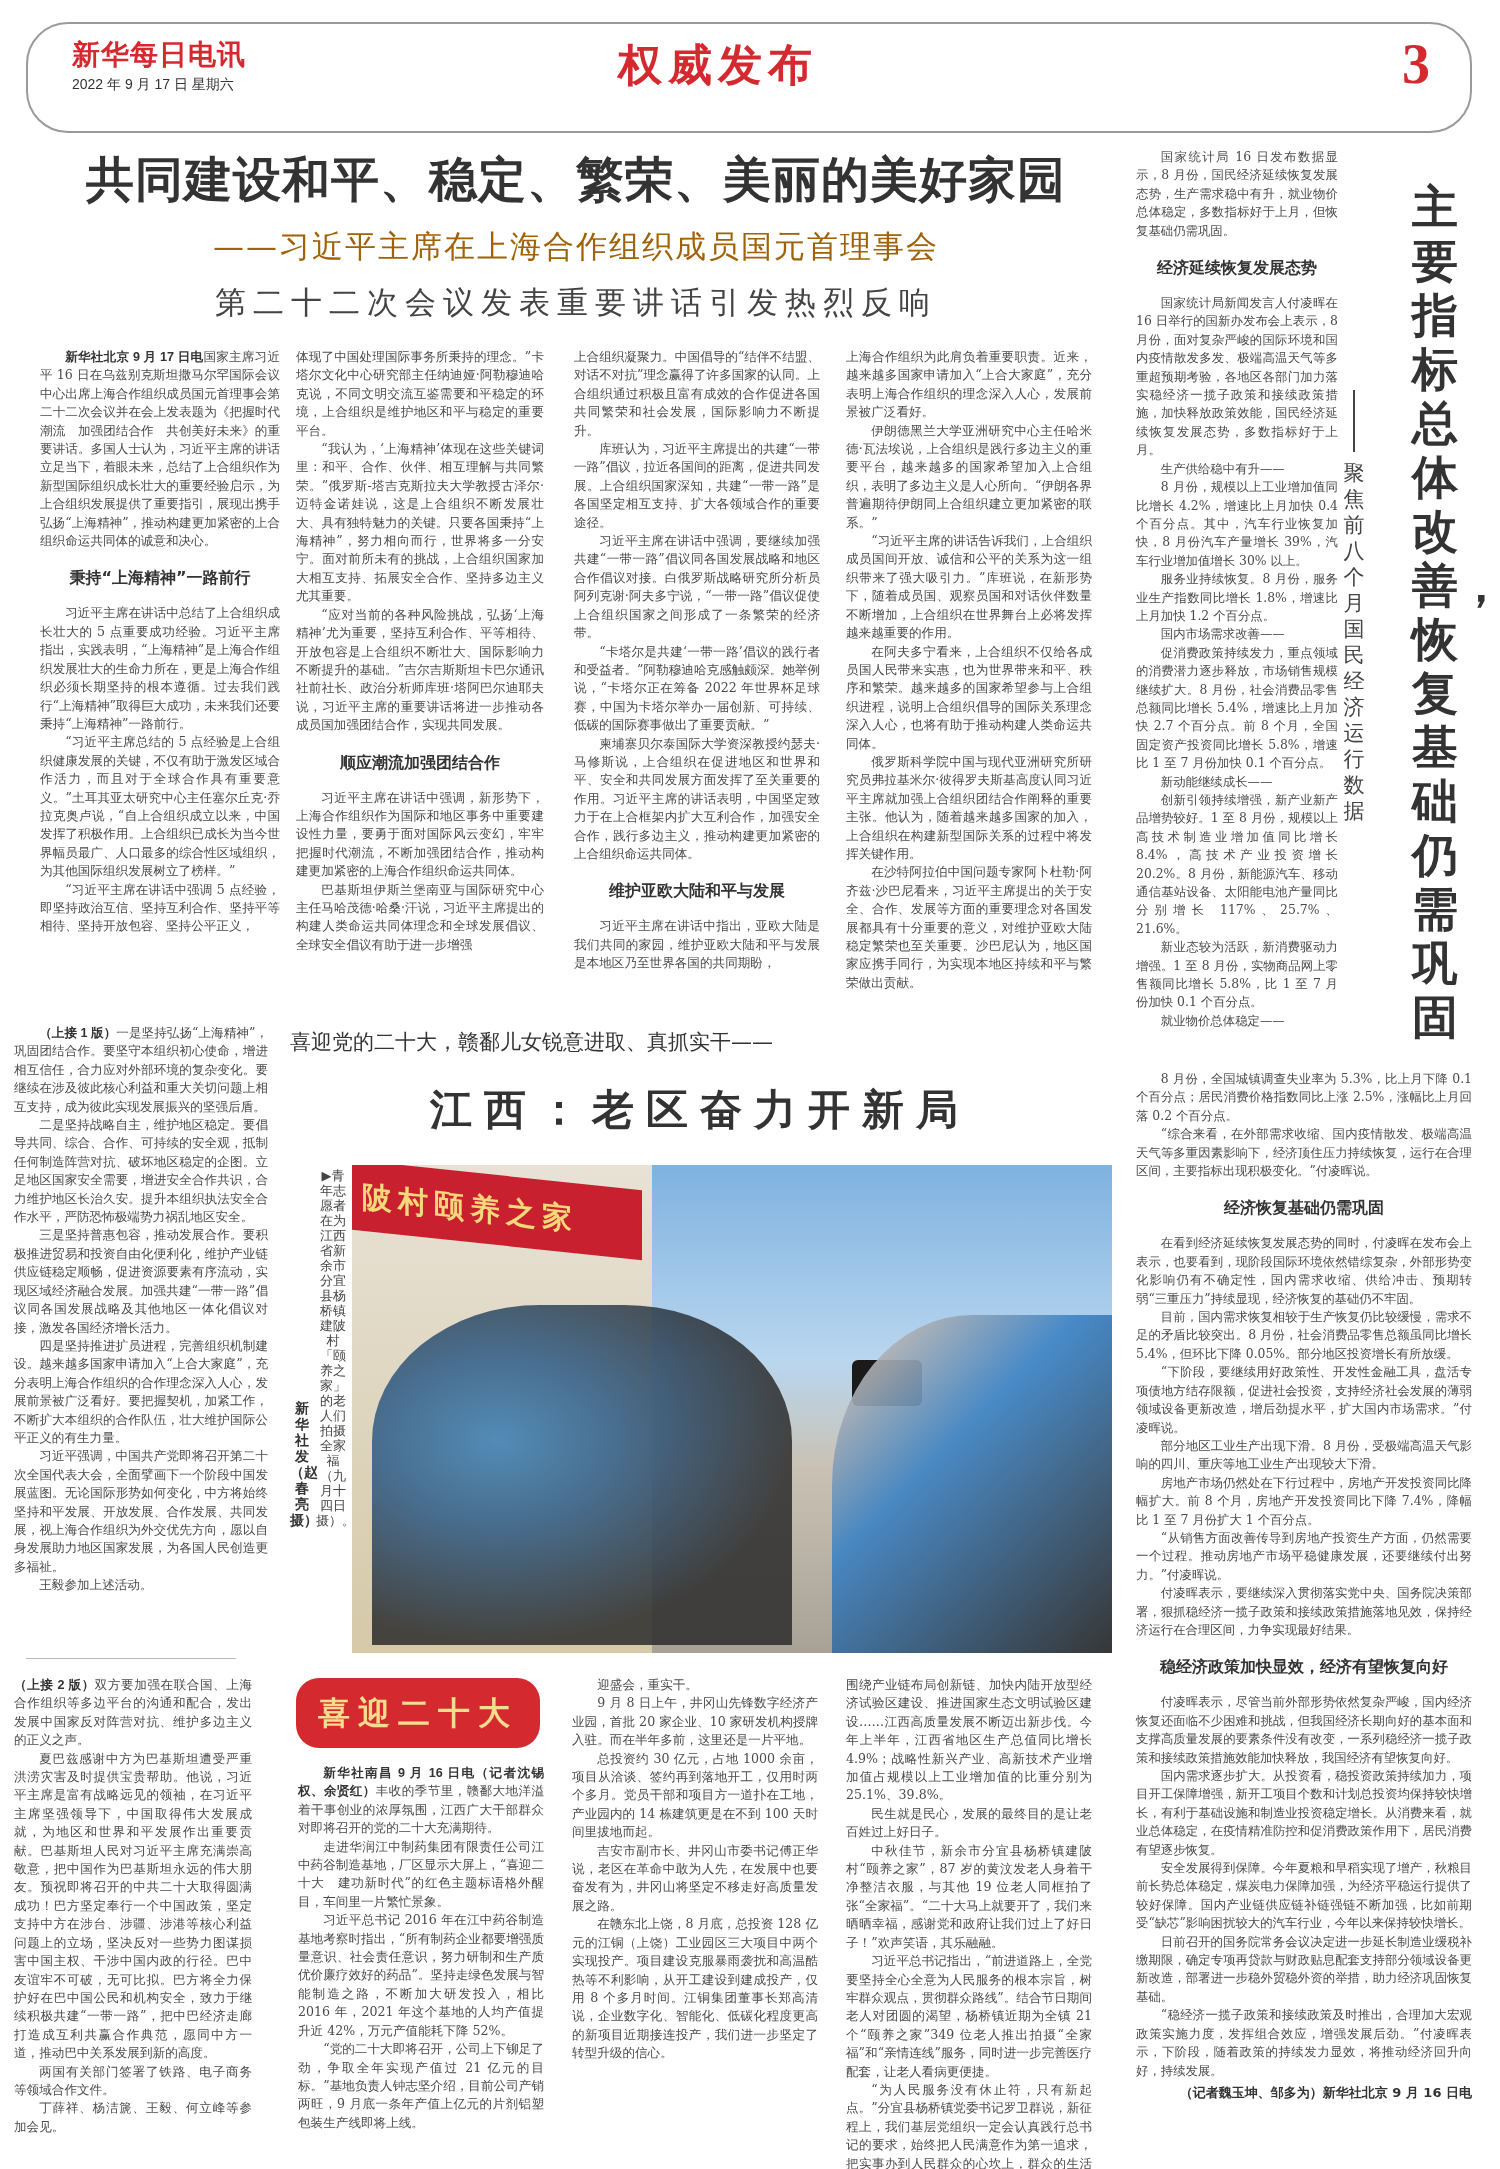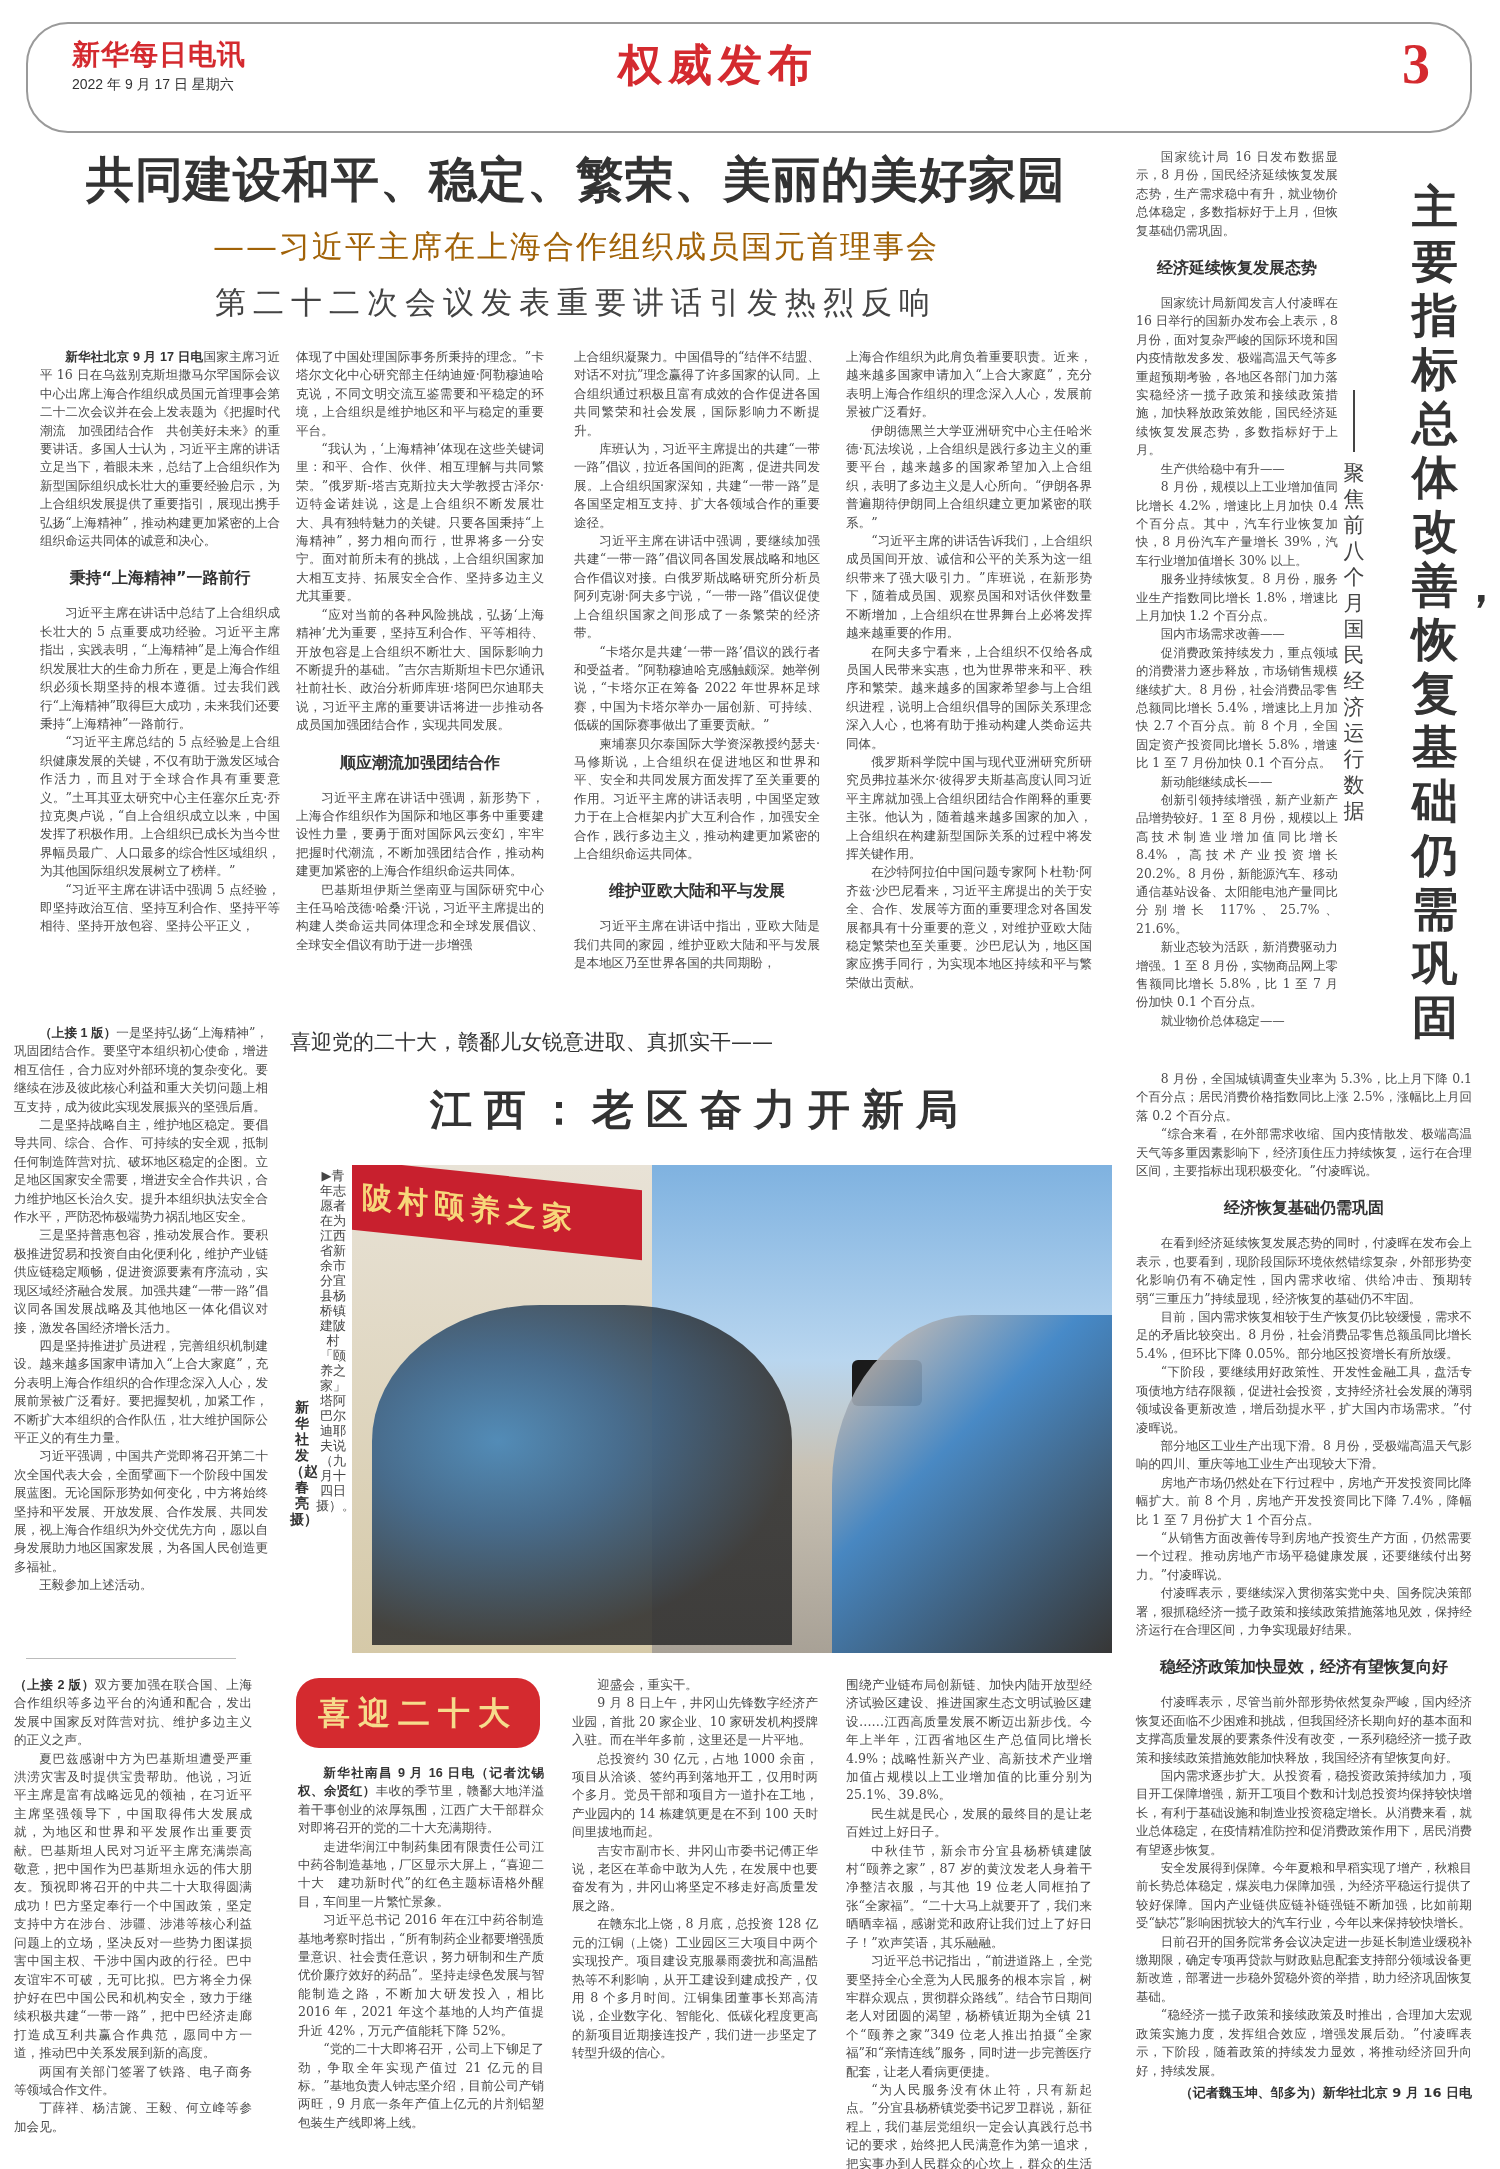--- a/index.html
+++ b/index.html
@@ -40,21 +40,21 @@
   .photo .bldg { position: absolute; left: 0; top: 0; width: 300px; height: 488px; background: linear-gradient(180deg, #e8e2d6, #d5c9a8); }
   .photo .banner { position: absolute; left: 0; top: 10px; width: 290px; height: 70px; background: #c8202e; transform: skewY(6deg);
     color: #f7d77a; font-family: "DejaVu Serif", serif; font-weight: bold; font-size: 30px; padding: 16px 10px; letter-spacing: 6px; }
   .photo .people { position: absolute; left: 20px; top: 140px; width: 420px; height: 340px; border-radius: 40% 40% 0 0;
     background: radial-gradient(ellipse at 30% 40%, #3a7fb6 0%, #2e5a84 30%, #2b2b2b 70%); opacity: .85; }
   .photo .photographer { position: absolute; right: 0; top: 150px; width: 280px; height: 340px; border-radius: 50% 0 0 0;
     background: linear-gradient(135deg, #f0c9a8 0%, #3b82c4 40%, #2a2a2a 100%); opacity: .9; }
   .photo .camera { position: absolute; left: 500px; top: 195px; width: 70px; height: 46px; background: #1a1a1a; border-radius: 6px; }
 
   .caption { left: 316px; top: 1168px; width: 34px; font-family: "DejaVu Sans", sans-serif; font-size: 13px; line-height: 15px; color: #444; text-align: center; }
-  .credit { left: 290px; top: 1400px; width: 24px; font-family: Liberation Serif, serif; font-weight: bold; font-size: 14px; line-height: 16px; color: #333; text-align: center; }
+  .credit { left: 290px; top: 1400px; width: 24px; font-family: Liberation Sans, sans-serif; font-weight: bold; font-size: 14px; line-height: 16px; color: #333; text-align: center; }
 
   .red-banner { left: 296px; top: 1678px; width: 244px; height: 70px; background: #d42a2f;
     color: #f6dc8c; font-family: "DejaVu Serif", serif; font-weight: bold; font-size: 32px; letter-spacing: 8px; text-align: center; line-height: 70px; border-radius: 23px; }
 
   .byline { font-family: "DejaVu Sans", sans-serif; font-weight: bold; color: #333; font-size: 13px; text-align: right; margin-top: 4px; }
 </style>
 </head>
 <body>
 
 <header class="masthead">
@@ -161,21 +161,21 @@
 <div class="abs col" style="left:14px; top:1676px; width:238px;">
   <p class="noindent"><span class="lead">（上接 2 版）</span><span>双方要加强在联合国、上海合作组织等多边平台的沟通和配合，发出发展中国家反对阵营对抗、维护多边主义的正义之声。</span></p>
   <p>夏巴兹感谢中方为巴基斯坦遭受严重洪涝灾害及时提供宝贵帮助。他说，习近平主席是富有战略远见的领袖，在习近平主席坚强领导下，中国取得伟大发展成就，为地区和世界和平发展作出重要贡献。巴基斯坦人民对习近平主席充满崇高敬意，把中国作为巴基斯坦永远的伟大朋友。预祝即将召开的中共二十大取得圆满成功！巴方坚定奉行一个中国政策，坚定支持中方在涉台、涉疆、涉港等核心利益问题上的立场，坚决反对一些势力图谋损害中国主权、干涉中国内政的行径。巴中友谊牢不可破，无可比拟。巴方将全力保护好在巴中国公民和机构安全，致力于继续积极共建“一带一路”，把中巴经济走廊打造成互利共赢合作典范，愿同中方一道，推动巴中关系发展到新的高度。</p>
   <p>两国有关部门签署了铁路、电子商务等领域合作文件。</p>
   <p>丁薛祥、杨洁篪、王毅、何立峰等参加会见。</p>
 </div>
 
 <div class="abs kicker">喜迎党的二十大，赣鄱儿女锐意进取、真抓实干——</div>
 <h2 class="abs headline jx-title">江西：老区奋力开新局</h2>
 
-<div class="abs caption">▶青年志愿者在为江西省新余市分宜县杨桥镇建陂村「颐养之家」塔阿巴尔迪耶夫说（九月十四日摄）。</div>
+<div class="abs caption">▶青年志愿者在为江西省新余市分宜县杨桥镇建陂村「颐养之家」的老人们拍摄全家福（九月十四日摄）。</div>
 <div class="abs credit">新华社发（赵春亮摄）</div>
 
 <div class="abs photo">
   <div class="bldg"></div>
   <div class="banner">陂村颐养之家</div>
   <div class="people"></div>
   <div class="camera"></div>
   <div class="photographer"></div>
 </div>
 

